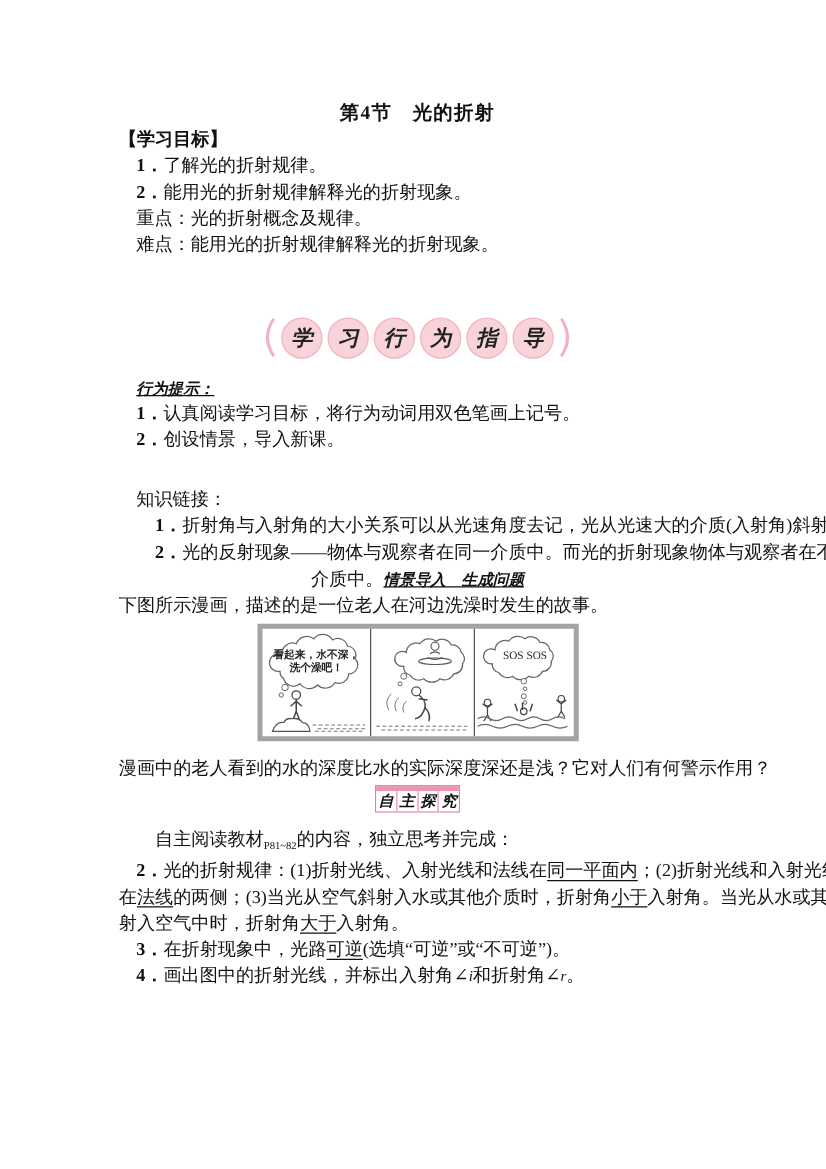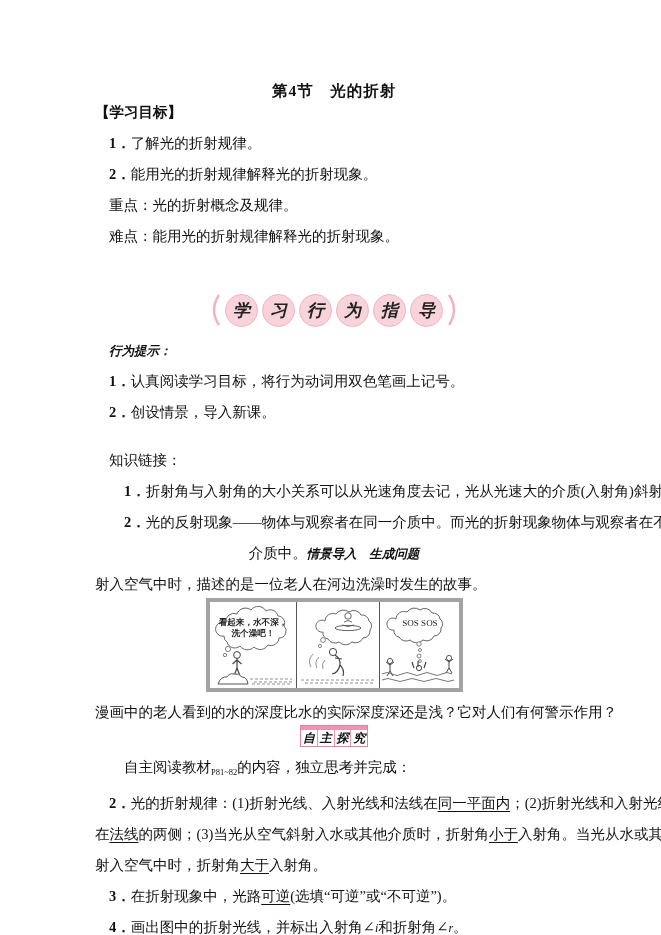--- a/index.html
+++ b/index.html
@@ -13,21 +13,21 @@
     box-sizing:border-box;
     padding:80px 88px 0 95px;
     overflow:hidden;
   }
   .t-center{text-align:center;}
   .bold{font-weight:bold;}
   .doc-title{font-size:15.5px;font-weight:bold;letter-spacing:1px;margin-bottom:1px;}
   .indent1{padding-left:14px;}
   .indent2{text-indent:29px;}
   .u{text-decoration:underline;text-underline-offset:3px;}
-  .script{font-style:italic;font-weight:bold;font-family:"DejaVu Serif","Liberation Serif",serif;}
+  .script{font-style:italic;font-weight:bold;font-family:"DejaVu Serif","Liberation Serif",serif;text-decoration:underline;}
   .script-sm{font-size:12.5px;}
   .var{font-style:italic;font-size:12px;}
   .sub{font-size:8.5px;vertical-align:-3px;letter-spacing:0;text-align:right;}
 
   
   .banner{margin-top:41px;height:44px;display:flex;justify-content:center;align-items:center;gap:2px;}
   .banner-curve{width:16px;height:34px;}
   .banner-circle{
     width:31px;height:31px;border-radius:50%;
     background:#f8d4da;border:1px solid #f2b2c0;
@@ -51,21 +51,21 @@
   .pinkbox .cells{display:flex;}
   .pinkbox .cell{
     flex:1;text-align:center;font-size:12px;font-weight:bold;font-style:italic;
     line-height:16px;color:#111;background:#fff;border-left:1px solid #ef93b2;
   }
   .pinkbox .cell:first-child{border-left:none;}
 
   .sp27{margin-top:27px;}
   .sp8{margin-top:8px;}
   .sp12{margin-top:12px;}
-  .line{white-space:nowrap;margin-top:10px;}
+  .line{white-space:nowrap;}
 </style>
 </head>
 <body>
 
 <div class="page">
 
   <div class="doc-title t-center">第4节　光的折射</div>
 
   <div>
     <div class="bold">【学习目标】</div>
@@ -96,21 +96,21 @@
     <div class="indent1 line"><span class="bold">2．</span><span>创设情景，导入新课。</span></div>
   </div>
 
   <div class="sp27">
     <div class="indent1">知识链接：</div>
     <div class="line"><span style="padding-left:29px;" class="bold">1．</span><span>折射角与入射角的大小关系可以从光速角度去记，光从光速大的介质(入射角)斜射入光速小</span></div>
     <div class="line"><span style="padding-left:29px;" class="bold">2．</span><span>光的反射现象——物体与观察者在同一介质中。而光的折射现象物体与观察者在不同</span></div>
     <div class="t-center line"><span>介质中。</span><span class="script script-sm">情景导入　生成问题</span></div>
   </div>
 
-  <div class="line">射入空气中时，描述的是一位老人在河边洗澡时发生的故事。</div>
+  <div class="line">下图所示漫画，描述的是一位老人在河边洗澡时发生的故事。</div>
 
   <div class="comic">
 
     <div class="panel">
       <svg width="86" height="84" viewBox="0 0 86 84">
 
         <path d="M14,34 a7,7 0 1,1 2,-13 a8,8 0 0,1 11,-9 a9,9 0 0,1 14,-4 a9,9 0 0,1 15,1 a8,8 0 0,1 12,5 a7,7 0 0,1 6,10 a7,7 0 0,1 -5,12 a8,8 0 0,1 -11,7 a9,9 0 0,1 -14,2 a9,9 0 0,1 -14,-1 a8,8 0 0,1 -13,-4 a7,7 0 0,1 -3,-6 z" fill="#fff" stroke="#666" stroke-width="1"></path>
         <text x="43" y="23" text-anchor="middle" font-size="8.6" font-weight="bold" fill="#222">看起来，水不深，</text>
         <text x="43" y="34" text-anchor="middle" font-size="8.6" font-weight="bold" fill="#222">洗个澡吧！</text>
 

